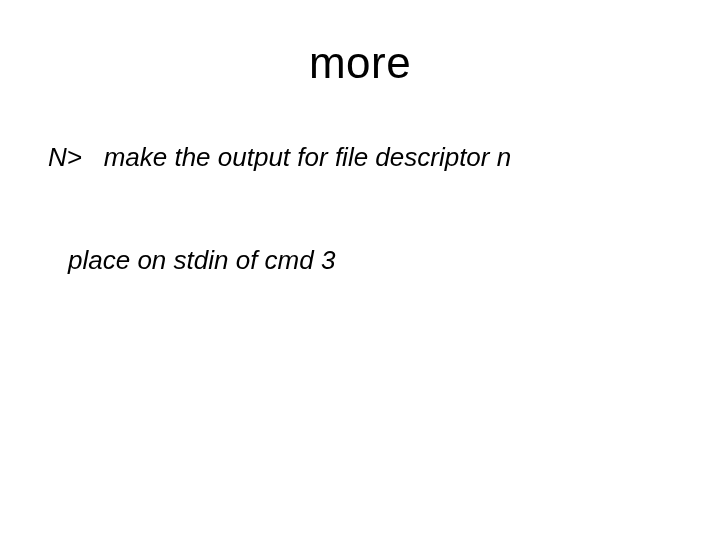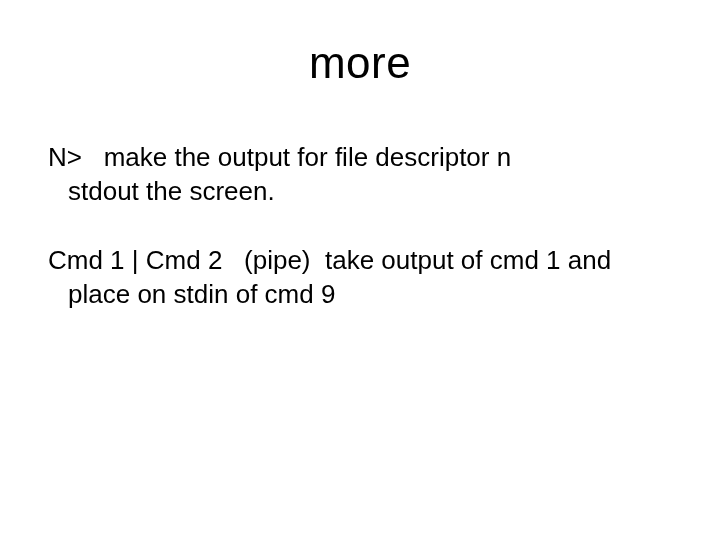--- a/index.html
+++ b/index.html
@@ -30,20 +30,21 @@
   .body {
     position: absolute;
     top: 140px;
     left: 48px;
     right: 60px;
     font-size: 26px;
     line-height: 1.32;
   }
   .para {
     margin: 0 0 34px 0;
+    font-style: italic;
   }
   .indent {
     padding-left: 48px;
     display: block;
   }
   .hang {
     padding-left: 20px;
     display: block;
   }
 </style>
@@ -51,23 +52,22 @@
 <body>
 
 <div class="slide">
 
   <div class="title">more</div>
 
   <div class="body">
 
     <div class="para">
       <span>N&gt;&nbsp;&nbsp;&nbsp;make the output for file descriptor n</span><br>
-      <span class="hang">stdout the screen.</span>
     </div>
 
 
     <div class="para">
-      <span>Cmd 1 | Cmd 2&nbsp;&nbsp;&nbsp;(pipe)&nbsp;&nbsp;take output of cmd 1 and</span><br>
-      <span class="hang">place on stdin of cmd 9</span>
+      <br>
+      <span class="hang">place on stdin of cmd 3</span>
     </div>
 
   </div>
 </div>
 
 </body></html>

